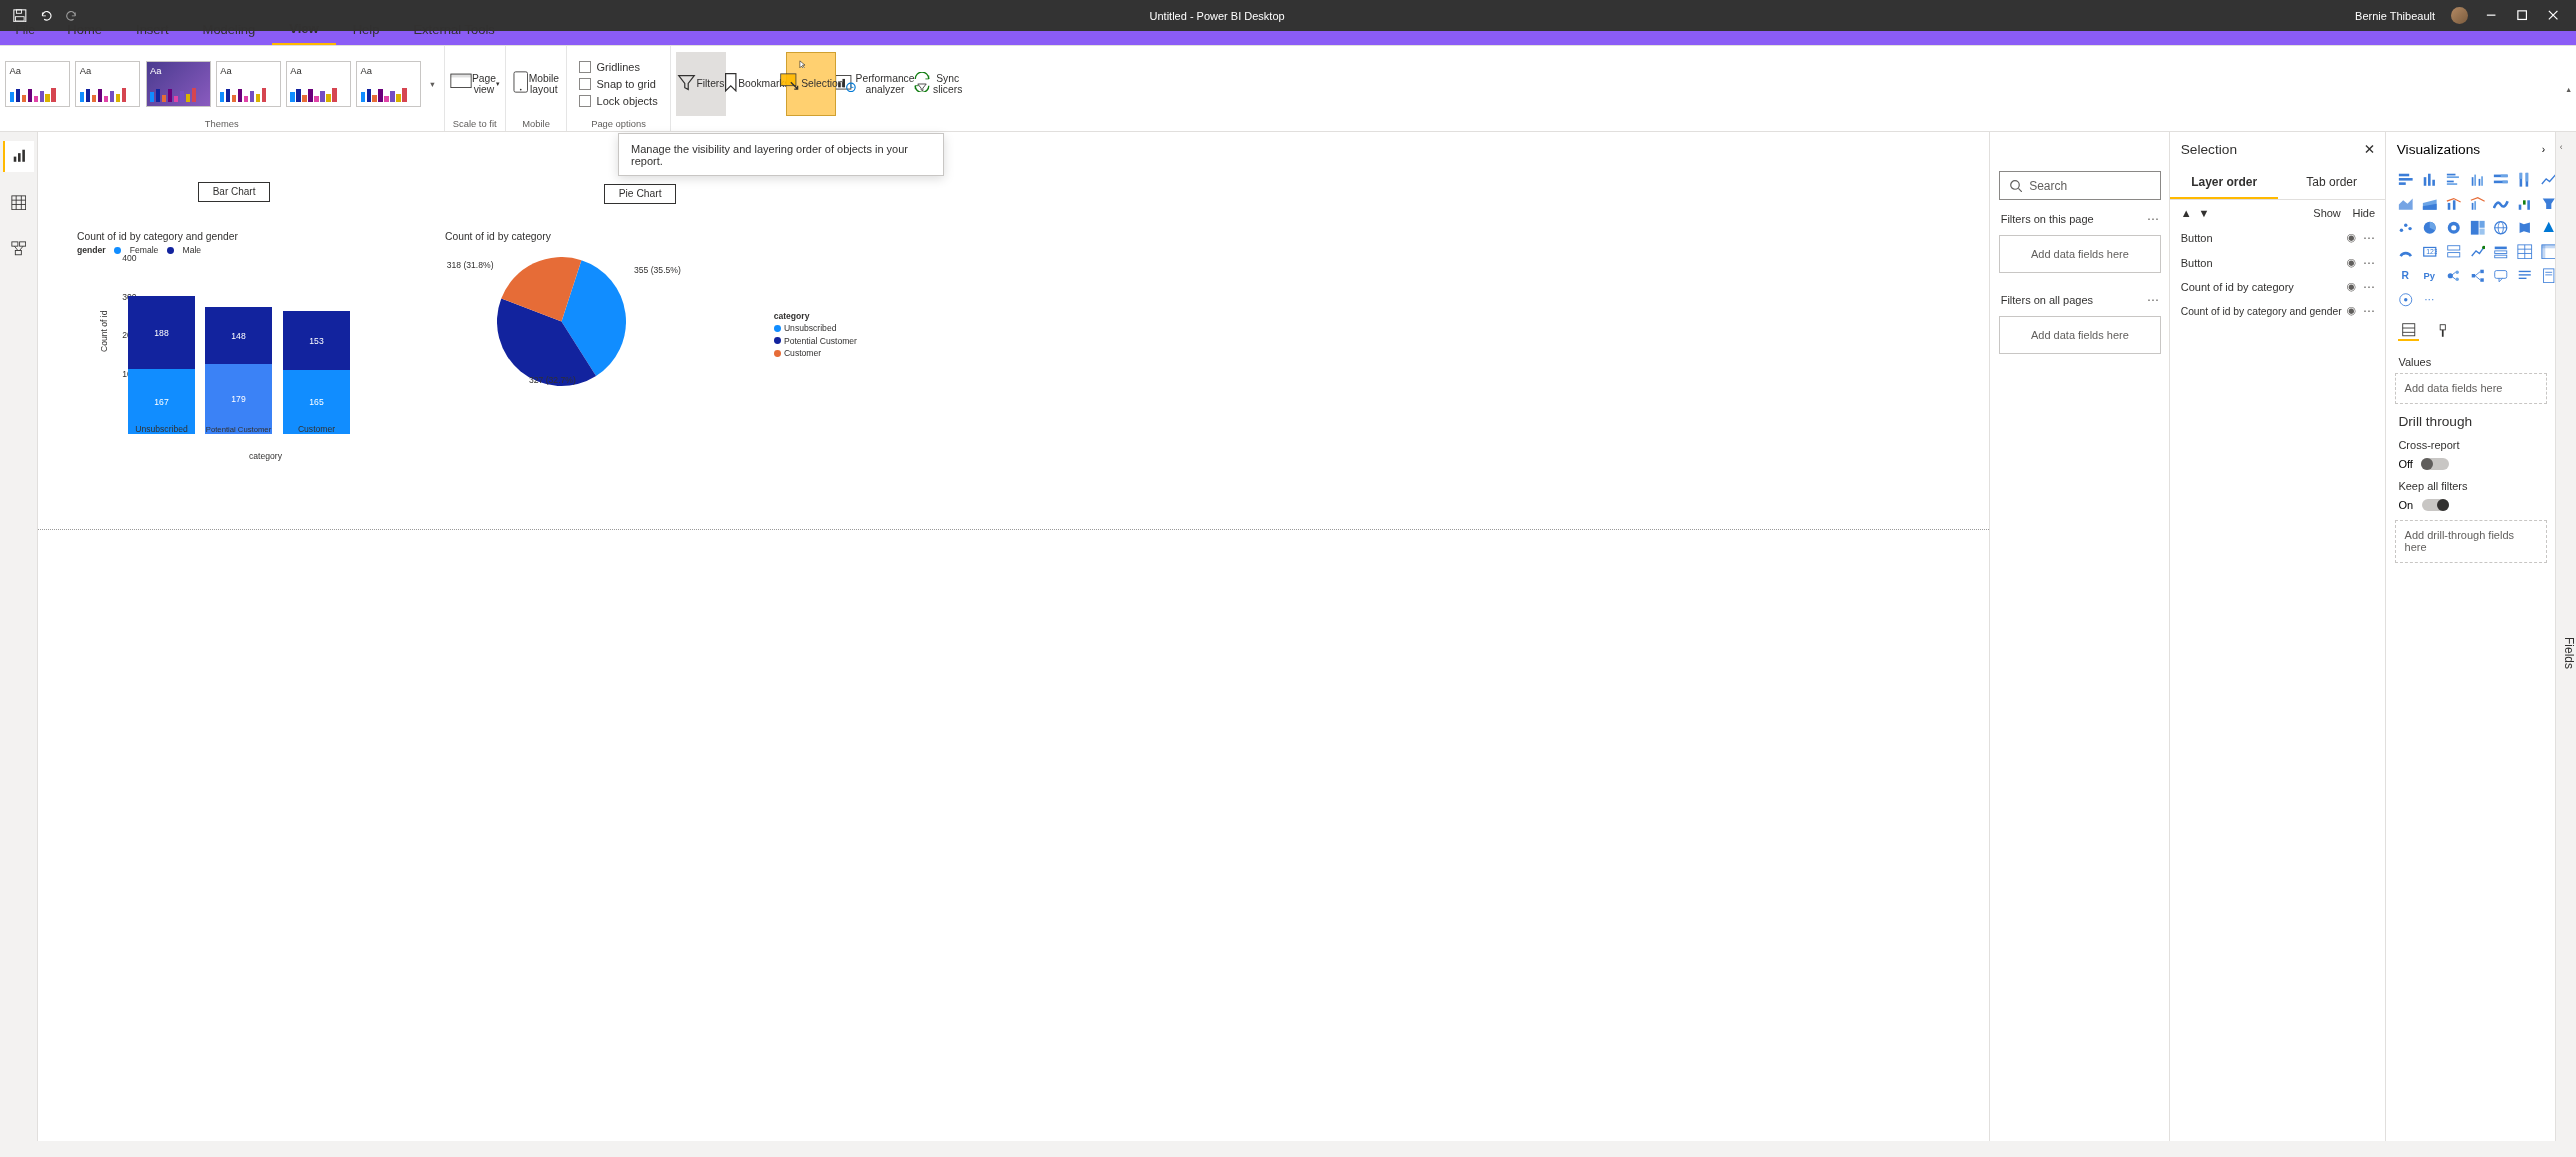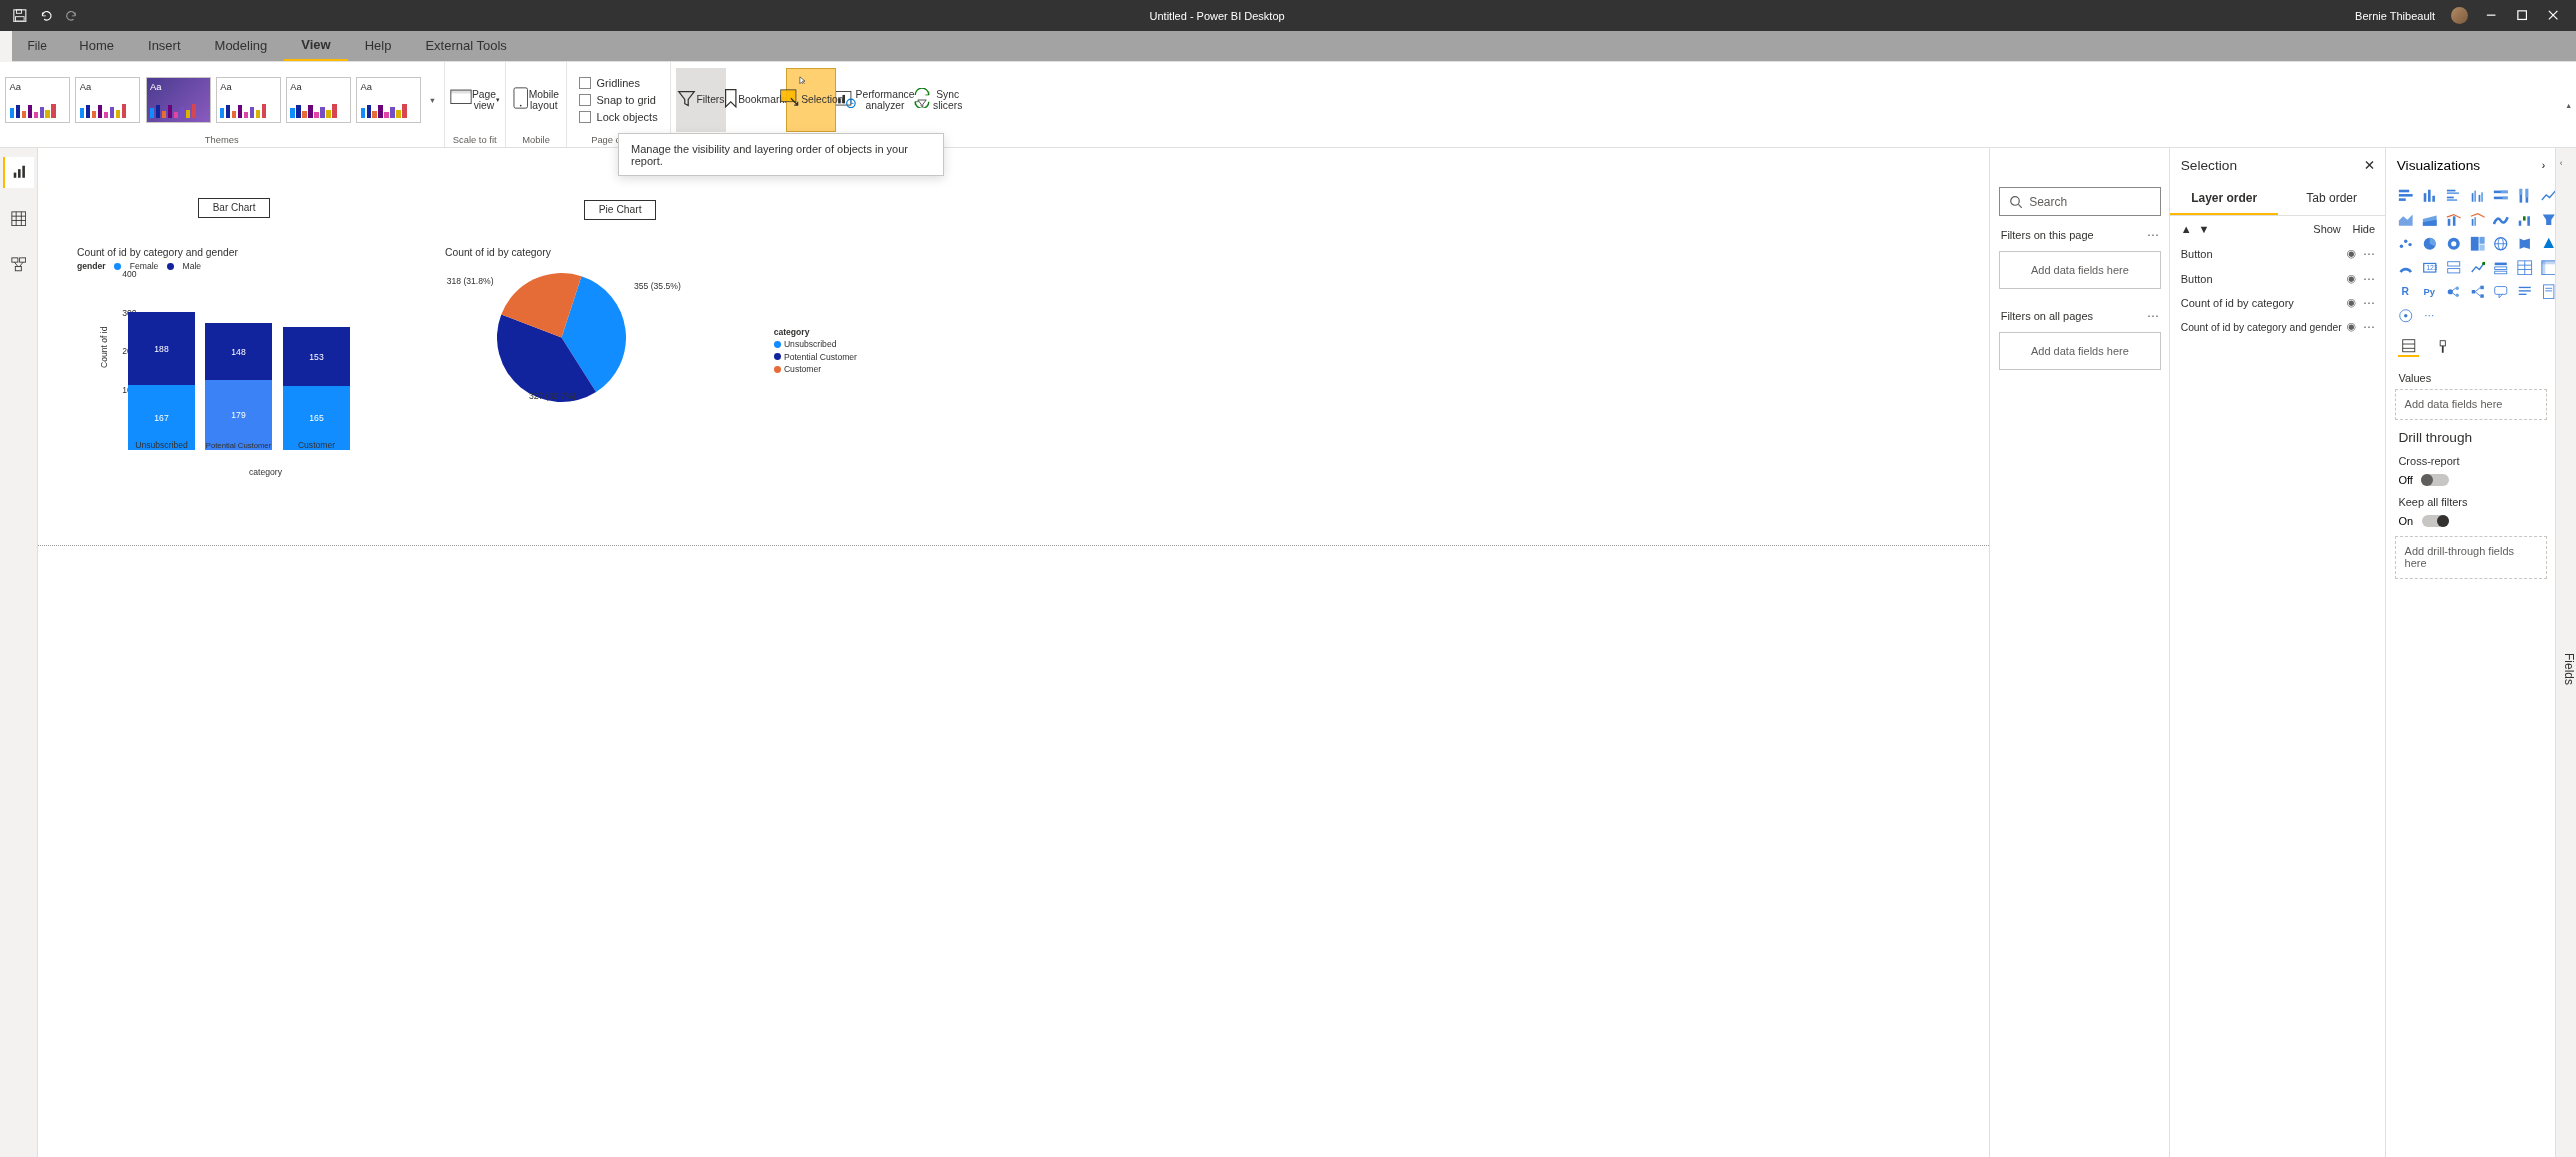--- a/index.html
+++ b/index.html
@@ -7,21 +7,21 @@
 
 
 .titlebar { height: 31px; background: #333333; color: #fff; display: flex; align-items: center; font-size: 11px; }
 .titlebar-left { display: flex; align-items: center; gap: 10.3px; padding-left: 12px; }
 .titlebar-icon { width: 15.5px; height: 15.5px; display: inline-flex; align-items: center; justify-content: center; color: #fff; }
 .titlebar-center { flex: 1; text-align: center; }
 .titlebar-right { display: flex; align-items: center; gap: 15.5px; padding-right: 15.5px; }
 .avatar { width: 17px; height: 17px; border-radius: 50%; background: linear-gradient(135deg,#b48a64,#7a5b3d); display:inline-block; }
 
 
-.ribbon-tabs { height: 31px; background: #a3a3a3; display: flex; align-items: flex-end; border-bottom: 0.9px solid #e1dfdd; margin-left: 12px; }
+.ribbon-tabs { height: 15px; background: #8b5cf6; display: flex; align-items: flex-end; border-bottom: 0.9px solid #e1dfdd; }
 .file-tab { padding: 0 15.5px; color: #323130; font-size: 12px; height: 31px; display:flex; align-items:center; }
 .tab { padding: 0 17px; height: 31px; display:flex; align-items:center; font-size: 13px; color: #323130; cursor: pointer; }
 .tab.active { font-weight: 600; border-bottom: 2.6px solid #ffb900; }
 
 
 .ribbon { height: 86px; background: #fff; display: flex; align-items: stretch; border-bottom: 0.9px solid #e1dfdd; position: relative; }
 .ribbon-group { display: flex; flex-direction: column; border-right: 0.9px solid #e5e5e5; padding: 3.4px 5.2px 0 5.2px; }
 .ribbon-group-inner { flex: 1; display: flex; align-items: center; gap: 5.2px; }
 .ribbon-group-label { font-size: 9.4px; color: #605e5c; text-align: center; padding-bottom: 1.7px; }
 .theme-swatch { width: 65px; height: 46px; border: 0.9px solid #c8c6c4; background: #fff; display:flex; flex-direction:column; padding:3.4px; justify-content:space-between; cursor:pointer;}
@@ -46,21 +46,21 @@
 .tooltip { position:absolute; top:133px; left:618px; background:#fff; border:0.9px solid #c8c6c4; box-shadow:0 3.4px 10.3px rgba(0,0,0,0.15); padding:8.6px 12px; font-size:11px; color:#323130; max-width:326px; z-index:50;}
 
 
 .main { display:flex; height: calc(1157px - 31px - 31px - 86px); position:relative;}
 .left-rail { width:38px; background:#f3f2f1; border-right:0.9px solid #e1dfdd; display:flex; flex-direction:column; align-items:center; padding-top:8.6px; gap:15.5px;}
 .left-rail-btn { width:31px; height:31px; display:flex; align-items:center; justify-content:center; cursor:pointer; color:#323130;}
 .left-rail-btn.active { border-left:2.6px solid #ffb900; background:#fff; }
 
 .canvas { flex:1; background:#fff; position:relative; }
 .bar-chart-btn { position:absolute; top:50px; left:160px; border:0.9px solid #323130; padding:3.4px 13.7px; font-size:10px; color:#323130; background:#fff;}
-.pie-chart-btn { position:absolute; top:52px; left:546px; border:0.9px solid #323130; padding:3.4px 13.7px; font-size:10.3px; color:#323130; background:#fff;}
+.pie-chart-btn { position:absolute; top:52px; left:566px; border:0.9px solid #323130; padding:3.4px 13.7px; font-size:10.3px; color:#323130; background:#fff;}
 
 .chart { position:absolute; }
 .bar-chart { top:99px; left:39px; width:343px; height:258px; }
 .chart-title { font-size:10.3px; color:#323130; margin-bottom:3.4px; }
 .legend-row { font-size:8.6px; color:#323130; display:flex; gap:8.6px; align-items:center; }
 .legend-dot { width:6.9px; height:6.9px; border-radius:50%; display:inline-block; }
 .bar-plot { position:relative; height:189px; margin-top:5.2px; margin-left:34px; }
 .bar-group { position:absolute; bottom:15.5px; width:67px; }
 .bar-seg { width:67px; color:#fff; font-size:8.6px; display:flex; align-items:center; justify-content:center;}
 .bar-label { position:absolute; bottom:0; width:67px; text-align:center; font-size:8.6px; color:#323130;}

